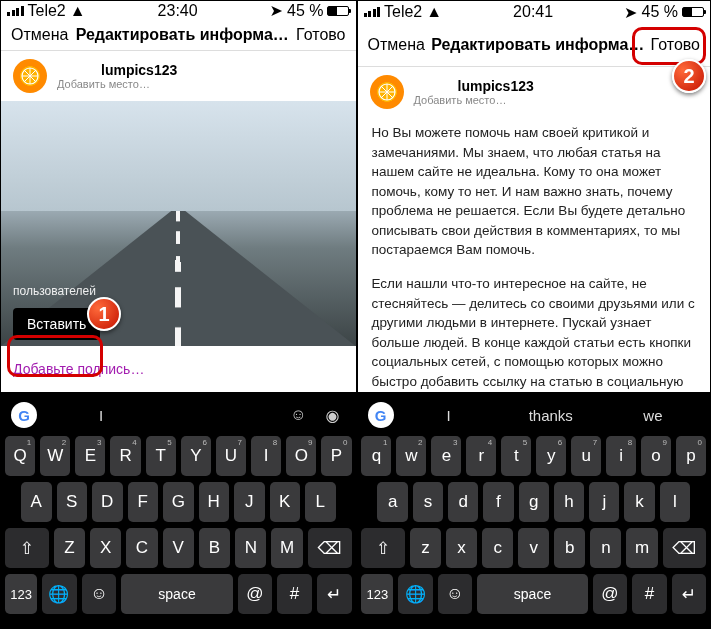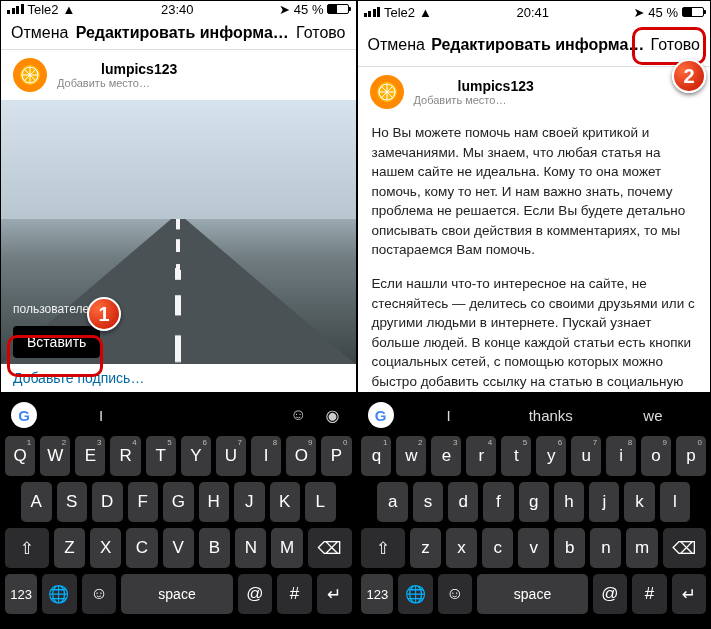--- a/index.html
+++ b/index.html
@@ -2,21 +2,21 @@
 <html><head>
 <meta charset="utf-8">
 <style>
   * { margin:0; padding:0; box-sizing:border-box; font-family:-apple-system,Helvetica,Arial,sans-serif; }
   body { background:#fff; width:711px; height:629px; overflow:hidden; border:1px solid #000; }
   .wrap { display:flex; width:100%; height:100%; }
   .phone { width:50%; height:100%; display:flex; flex-direction:column; background:#fff; position:relative; }
   .phone + .phone { border-left:2px solid #000; }
 
   
-  .status { display:flex; justify-content:space-between; align-items:center; height:22px; padding:0 6px; font-size:13px; font-weight:500; color:#000; }
+  .status { display:flex; justify-content:space-between; align-items:center; height:22px; padding:0 6px; font-size:16px; font-weight:500; color:#000; }
   .status .left,.status .right { display:flex; align-items:center; gap:4px; }
   .bars { display:flex; align-items:flex-end; gap:1.5px; }
   .bars span { width:3px; background:#000; }
   .bars span:nth-child(1){height:4px}.bars span:nth-child(2){height:6px}.bars span:nth-child(3){height:8px}.bars span:nth-child(4){height:10px}
   .batt { width:22px; height:10px; border:1px solid #000; border-radius:2px; position:relative; }
   .batt::after { content:""; position:absolute; right:-3px; top:2px; width:2px; height:4px; background:#000; border-radius:0 1px 1px 0; }
   .batt i { display:block; height:100%; width:45%; background:#000; }
 
   
   .nav { display:flex; align-items:center; height:44px; border-bottom:1px solid #ddd; padding:0 10px; font-size:16px; }
@@ -36,21 +36,21 @@
   .photo .sky { position:absolute; inset:0 0 55% 0; background:linear-gradient(#d7e3ec,#b7c6cf); }
   .photo .road { position:absolute; left:0; right:0; bottom:0; top:45%; background:#4a5256;
     clip-path:polygon(50% 0,52% 0,100% 100%,0 100%,48% 0); }
   .photo .dash { position:absolute; left:50%; top:45%; bottom:0; width:4px; margin-left:-2px;
     background:repeating-linear-gradient(#f5f5f5 0 14px,transparent 14px 26px); transform:perspective(200px) rotateX(45deg); transform-origin:top; }
   .photo .tag { position:absolute; left:12px; bottom:48px; color:#fff; font-size:12px; opacity:.9; }
   .popover { position:absolute; left:12px; bottom:6px; background:#000; color:#fff; font-size:14px; padding:8px 14px; border-radius:4px; }
   .popover::before { content:""; position:absolute; top:-6px; left:20px; border:6px solid transparent; border-bottom-color:#000; }
 
   
-  .caption { padding:6px 12px; color:#0369a1; font-size:14px; }
+  .caption { padding:15px 12px; color:#a21caf; font-size:14px; }
   .textbody { padding:6px 14px 0; font-size:13.5px; line-height:1.45; color:#222; overflow:auto; flex:1; }
   .textbody p + p { margin-top:14px; }
 
   
   .kbd { background:#000; color:#fff; padding:6px 4px 8px; margin-top:auto; }
   .krow { display:flex; gap:5px; justify-content:center; margin-bottom:6px; }
   .sugg { display:flex; align-items:center; gap:8px; padding:4px 6px 8px; }
   .gicon { width:26px; height:26px; border-radius:50%; background:#fff; display:flex; align-items:center; justify-content:center; font-weight:700; font-size:15px; }
   .gicon span:nth-child(1){color:#4285F4}.gicon span:nth-child(2){color:#EA4335}.gicon span:nth-child(3){color:#FBBC05}.gicon span:nth-child(4){color:#34A853}
   .sugg .sw { flex:1; text-align:center; font-size:15px; color:#ddd; }

